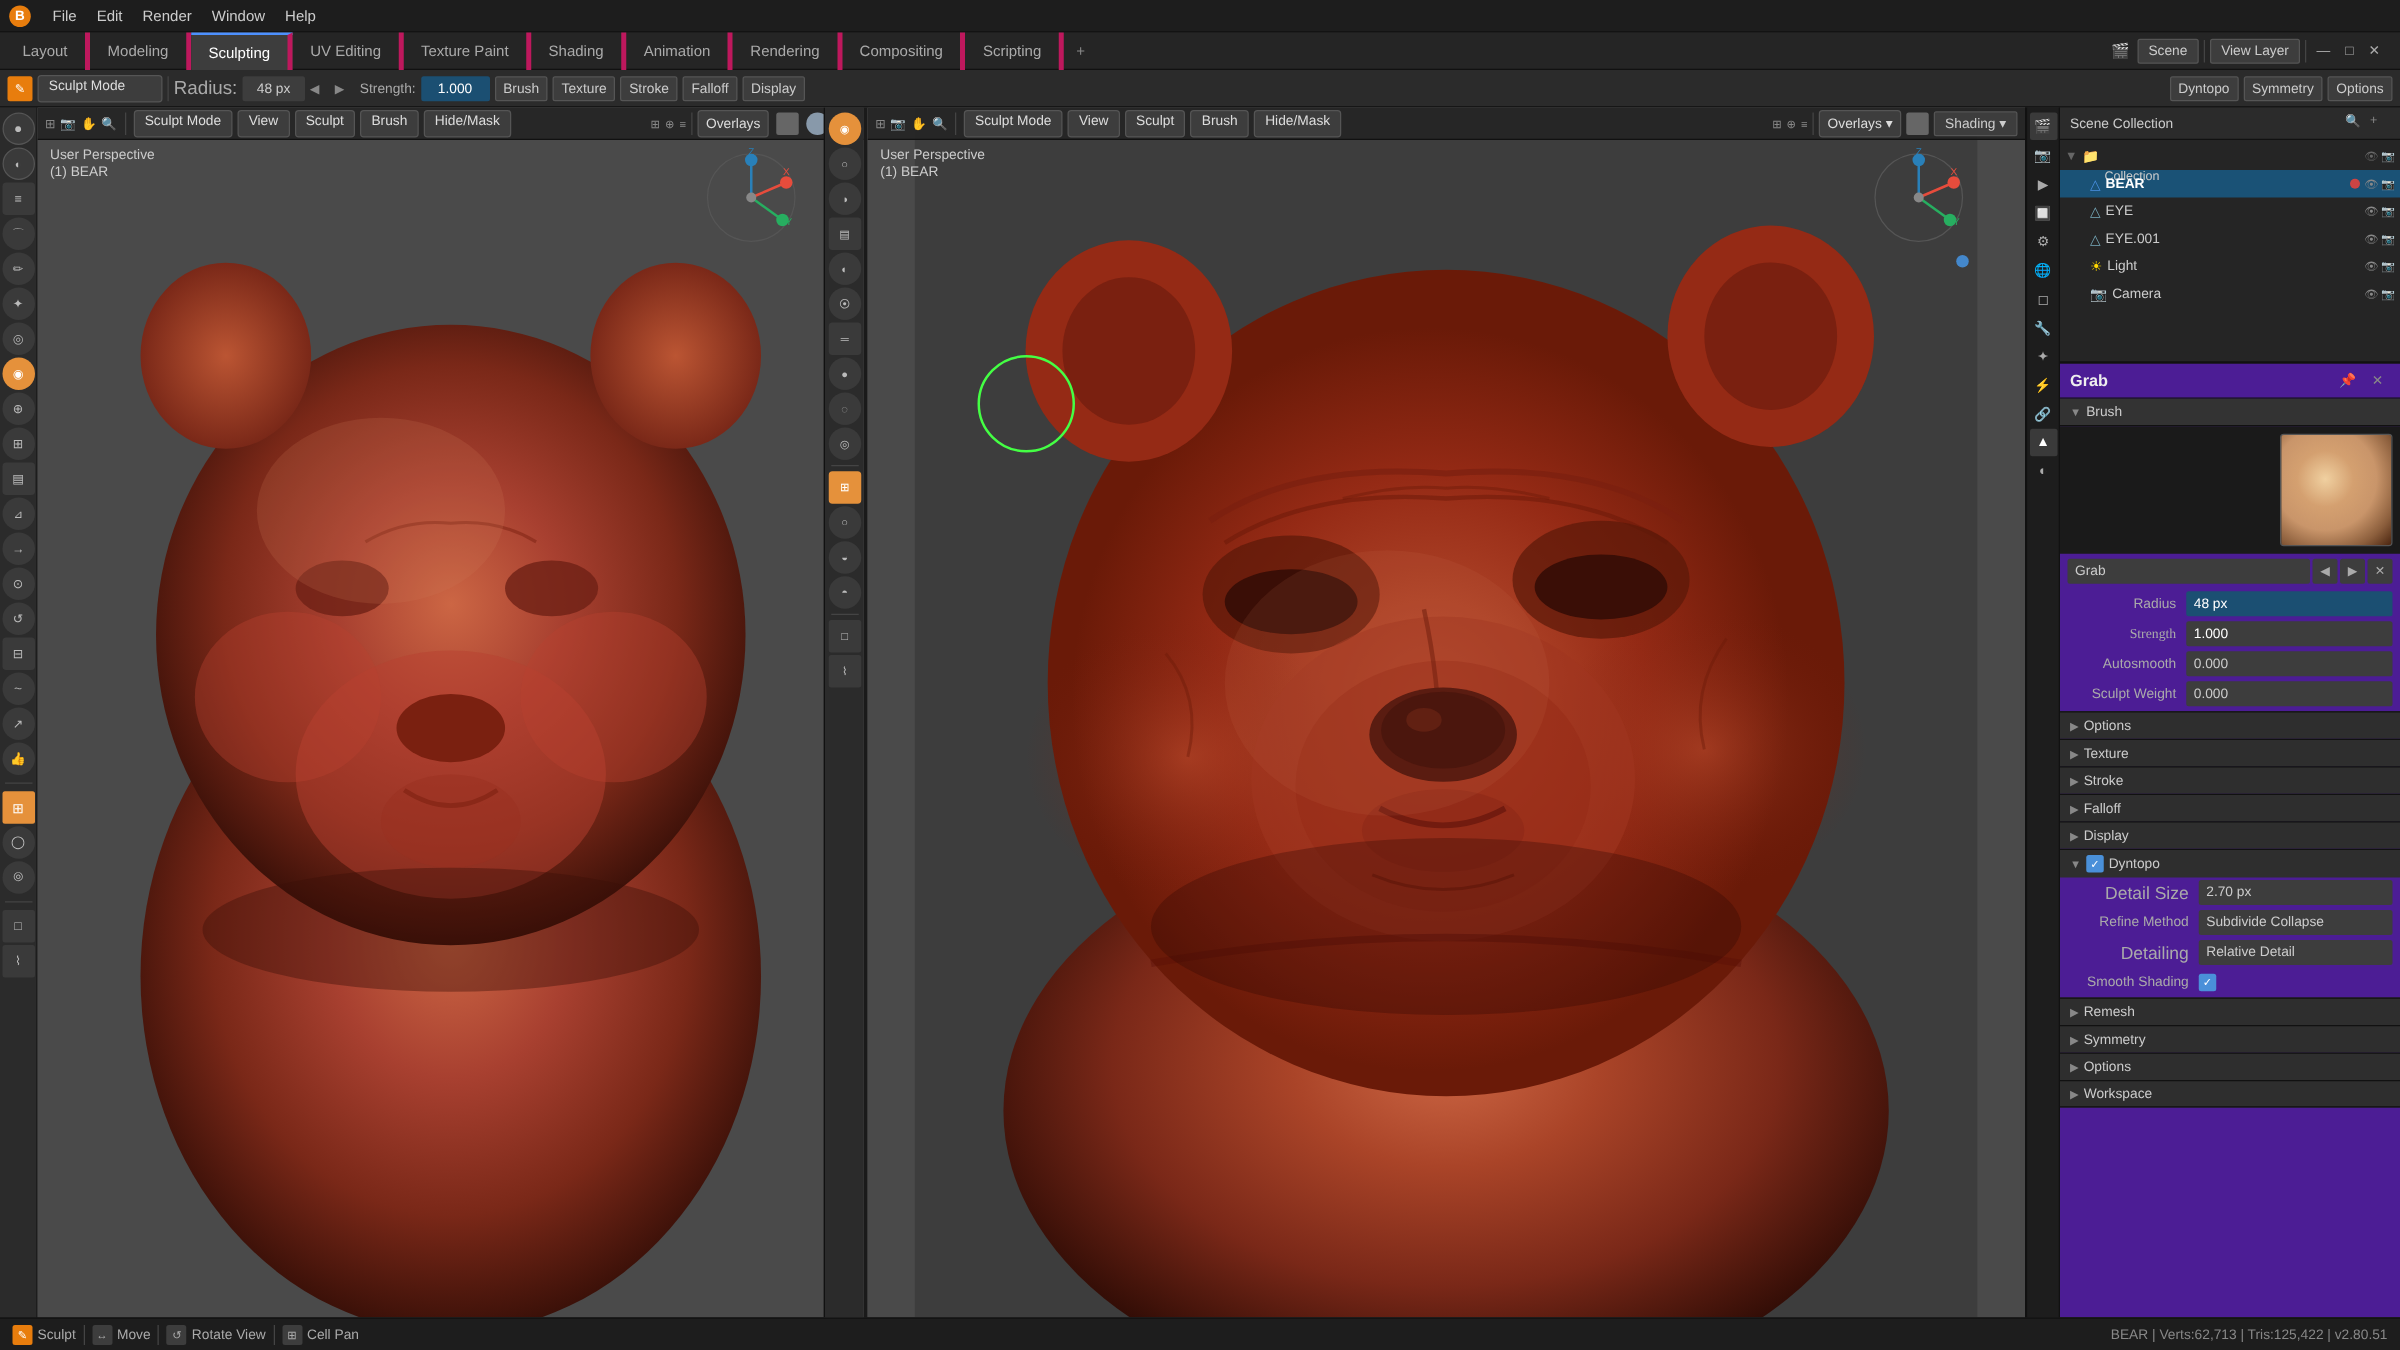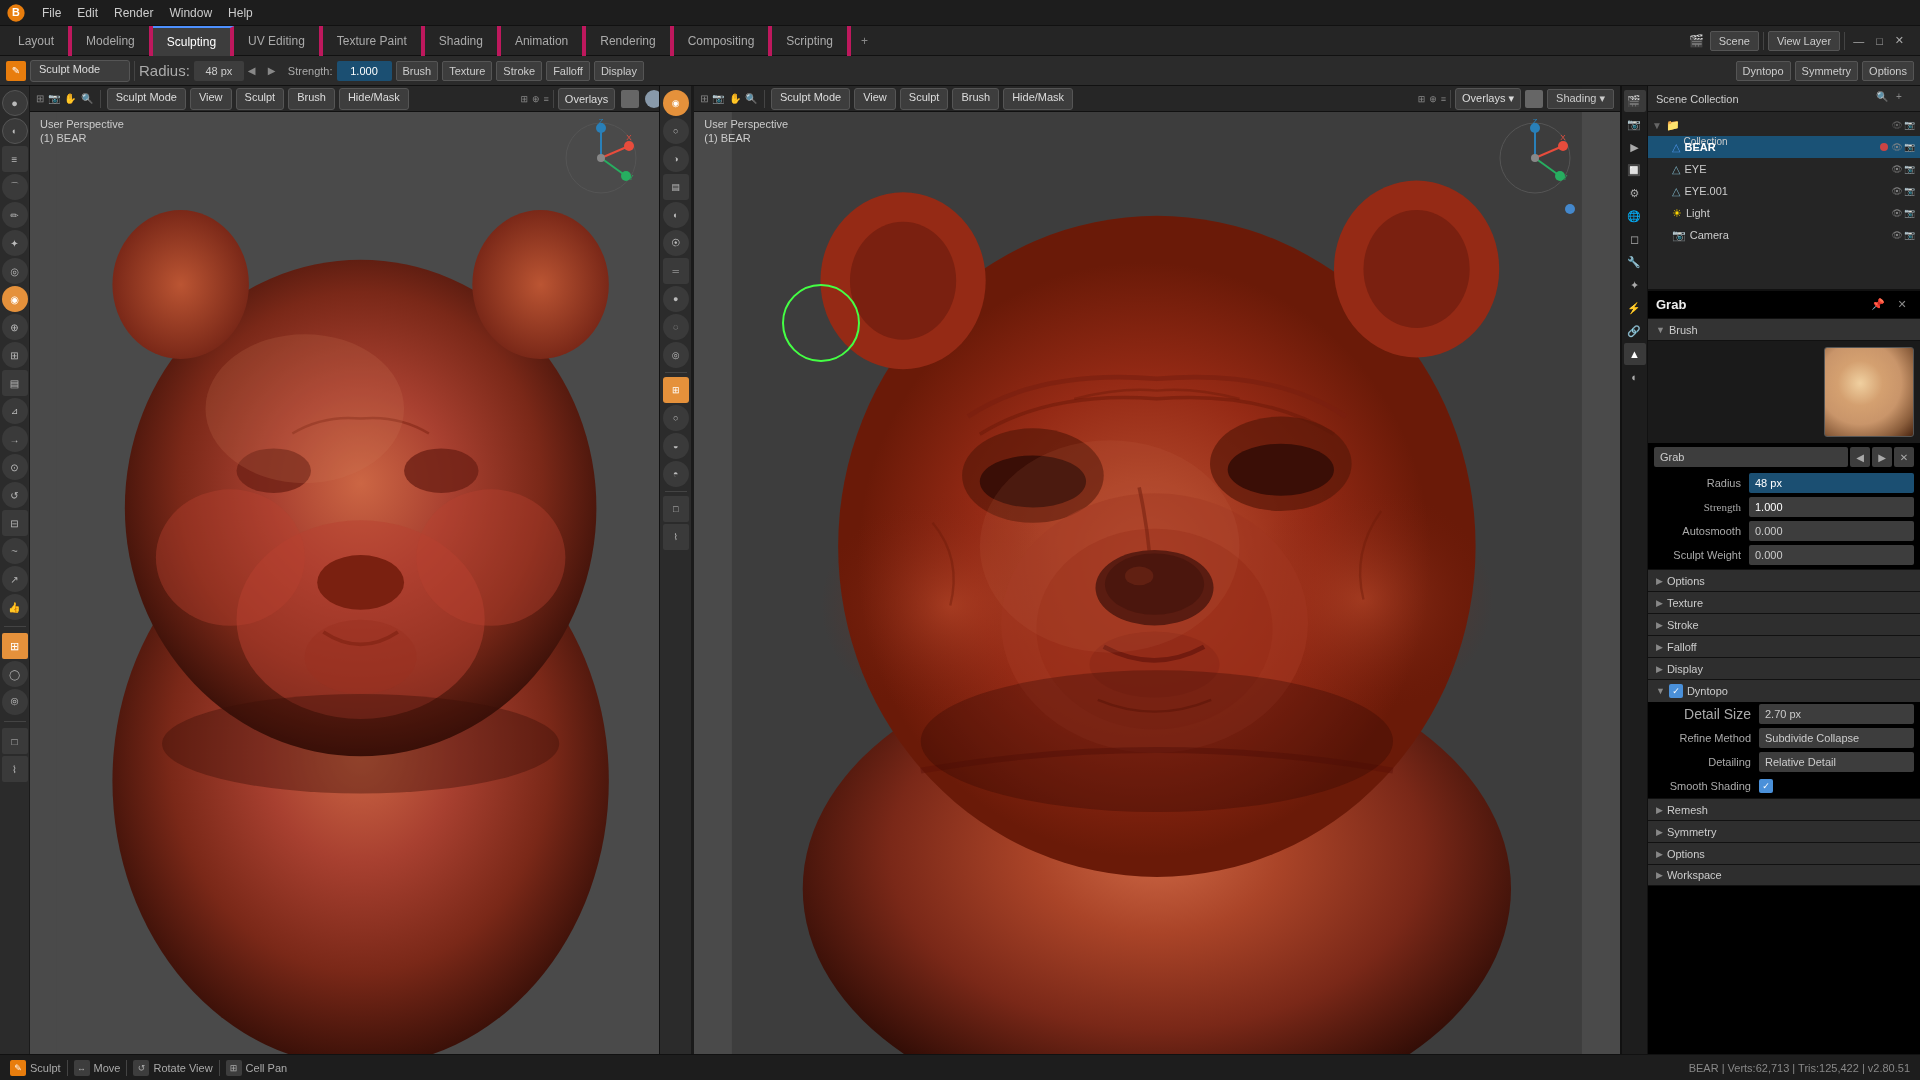--- a/index.html
+++ b/index.html
@@ -547,21 +547,21 @@
 
           <div style="display:flex;align-items:center;height:22px;padding:0 4px 0 24px;cursor:pointer;">
             <span style="color:#aaa;font-size:11px;margin-right:4px;">📷</span>
             <span style="font-size:11px;color:#ccc;flex:1;">Camera</span>
             <span style="font-size:9px;color:#888;">👁</span>
             <span style="font-size:9px;color:#888;margin-left:2px;">📷</span>
           </div>
         </div>
       </div>
 
-      <div style="flex:1;overflow-y:auto;overflow-x:hidden;background:#000000;">
+      <div style="flex:1;overflow-y:auto;overflow-x:hidden;background:#4c1d95;">
 
         <div style="display:flex;align-items:center;height:28px;padding:0 8px;border-bottom:1px solid #111;">
           <span style="font-size:13px;color:#eee;font-weight:bold;">Grab</span>
           <div style="margin-left:auto;display:flex;gap:4px;">
             <div style="width:20px;height:20px;font-size:11px;color:#888;cursor:pointer;display:flex;align-items:center;justify-content:center;">📌</div>
             <div style="width:20px;height:20px;font-size:11px;color:#888;cursor:pointer;display:flex;align-items:center;justify-content:center;">✕</div>
           </div>
         </div>
 
         <div style="height:22px;background:#333;display:flex;align-items:center;padding:0 8px;font-size:11px;color:#ccc;cursor:pointer;border-bottom:1px solid #111;">
@@ -636,21 +636,21 @@
             <span style="color:#aaa;flex:0 0 105px;text-align:right;padding-right:8px;font-size:14px;">Detail Size</span>
             <div style="flex:1;background:#3d3d3d;height:20px;display:flex;align-items:center;padding:0 6px;border-radius:2px;font-size:11px;color:#ccc;">2.70 px</div>
           </div>
 
           <div style="display:flex;align-items:center;height:24px;padding:0 6px;">
             <span style="color:#aaa;flex:0 0 105px;text-align:right;padding-right:8px;font-size:11px;">Refine Method</span>
             <div style="flex:1;background:#3d3d3d;height:20px;display:flex;align-items:center;padding:0 6px;border-radius:2px;font-size:11px;color:#ccc;cursor:pointer;">Subdivide Collapse</div>
           </div>
 
           <div style="display:flex;align-items:center;height:24px;padding:0 6px;">
-            <span style="color:#aaa;flex:0 0 105px;text-align:right;padding-right:8px;font-size:11px;">Detailing</span>
+            <span style="color:#aaa;flex:0 0 105px;text-align:right;padding-right:8px;font-size:14px;">Detailing</span>
             <div style="flex:1;background:#3d3d3d;height:20px;display:flex;align-items:center;padding:0 6px;border-radius:2px;font-size:11px;color:#ccc;cursor:pointer;">Relative Detail</div>
           </div>
 
           <div style="display:flex;align-items:center;height:24px;padding:0 6px;">
             <span style="color:#aaa;flex:0 0 105px;text-align:right;padding-right:8px;font-size:11px;">Smooth Shading</span>
             <div style="width:14px;height:14px;background:#4a90d9;border-radius:2px;display:flex;align-items:center;justify-content:center;font-size:9px;color:#fff;cursor:pointer;">✓</div>
           </div>
         </div>
 
         <div style="height:22px;background:#2e2e2e;display:flex;align-items:center;padding:0 8px;font-size:11px;color:#ccc;cursor:pointer;border-top:1px solid #111;">

